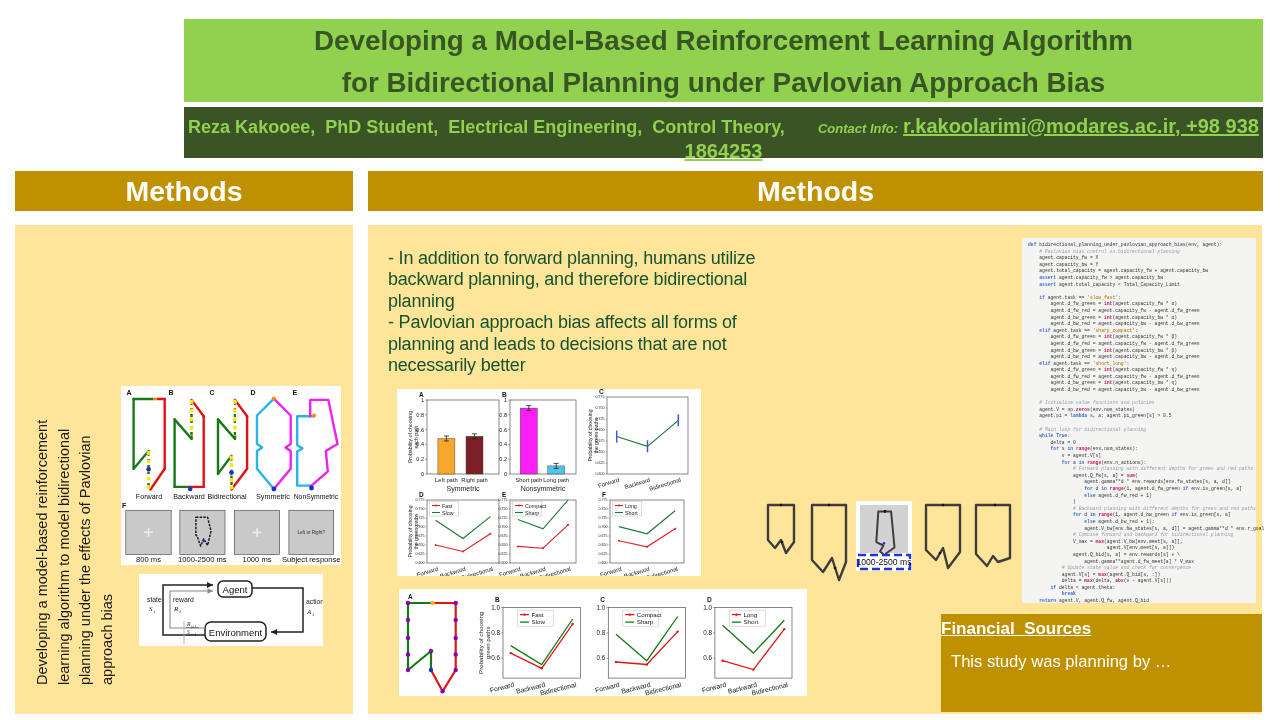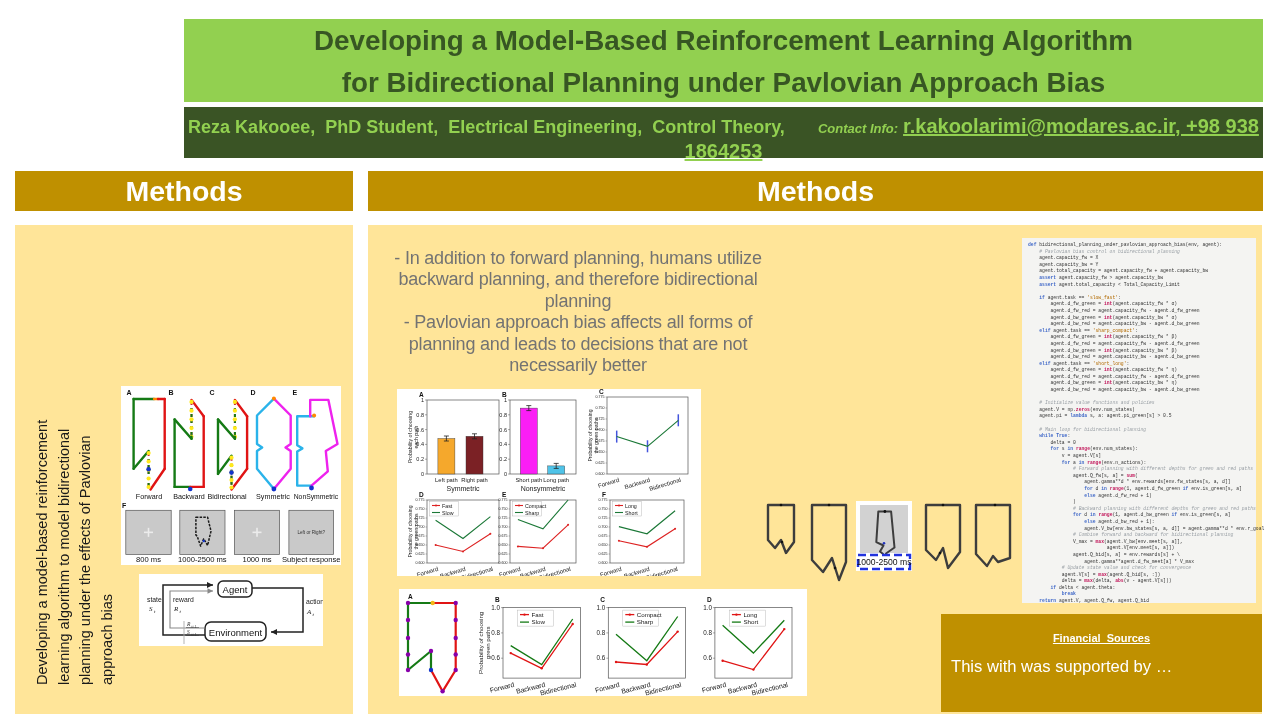--- a/index.html
+++ b/index.html
@@ -146,21 +146,21 @@
 <text x="173.5" y="42" font-size="5" font-style="italic" fill="#222" font-family="Liberation Serif,serif">t</text>
 <text x="48" y="52" font-size="5.5" font-style="italic" fill="#333" font-family="Liberation Serif,serif">R</text>
 <text x="52.5" y="53.5" font-size="4" fill="#333" font-family="Liberation Serif,serif">t+1</text>
 <line x1="47" y1="53.5" x2="60" y2="53.5" stroke="#333" stroke-width="0.5"></line>
 <text x="48" y="60" font-size="5.5" font-style="italic" fill="#333" font-family="Liberation Serif,serif">S</text>
 <text x="52.5" y="61.5" font-size="4" fill="#333" font-family="Liberation Serif,serif">t+1</text>
 <line x1="47" y1="61.5" x2="60" y2="61.5" stroke="#333" stroke-width="0.5"></line>
       </svg>
   </div>
 
-  <div class="abs" style="left:388px;top:248px;width:380px;font-size:18px;color:#737373;line-height:21.4px;letter-spacing:-0.2px;text-align:center;">- In addition to forward planning, humans utilize backward planning, and therefore bidirectional planning<br>- Pavlovian approach bias affects all forms of planning and leads to decisions that are not necessarily better</div>
+  <div class="abs" style="left:388px;top:248px;width:380px;font-size:18px;color:#14532d;line-height:21.4px;letter-spacing:-0.2px;">- In addition to forward planning, humans utilize backward planning, and therefore bidirectional planning<br>- Pavlovian approach bias affects all forms of planning and leads to decisions that are not necessarily better</div>
 
 
   <div class="abs" style="left:397px;top:389px;width:304px;height:187px;background:#ffffff;">
     <svg width="304" height="187" viewBox="0 0 304 187" id="fig1">
         <text x="22" y="8" font-size="6.5" font-weight="bold" fill="#111" font-family="Liberation Sans,sans-serif">A</text>
 <rect x="30" y="11" width="72" height="74" fill="none" stroke="#555" stroke-width="0.7"></rect>
 <line x1="28" y1="85.0" x2="30" y2="85.0" stroke="#555" stroke-width="0.5"></line>
 <text x="27" y="87.0" font-size="5.5" fill="#222" text-anchor="end" font-family="Liberation Sans,sans-serif">0</text>
 <line x1="28" y1="70.2" x2="30" y2="70.2" stroke="#555" stroke-width="0.5"></line>
 <text x="27" y="72.2" font-size="5.5" fill="#222" text-anchor="end" font-family="Liberation Sans,sans-serif">0.2</text>
@@ -507,17 +507,17 @@
                 agent.Q_bid[s, a] = env.rewards[s] + \
                     agent.gamma**agent.d_fw_meet[a] * V_max
 <span style="color:#9aa0a6;font-style:italic">            # Update state value and check for convergence</span>
             agent.V[s] = <span style="color:#c2185b;font-weight:bold">max</span>(agent.Q_bid[s, :])
             delta = <span style="color:#c2185b;font-weight:bold">max</span>(delta, <span style="color:#c2185b;font-weight:bold">abs</span>(v - agent.V[s]))
         <span style="color:#4169c8;font-weight:bold">if</span> delta &lt; agent.theta:
             <span style="color:#4169c8;font-weight:bold">break</span>
     <span style="color:#4169c8;font-weight:bold">return</span> agent.V, agent.Q_fw, agent.Q_bid</div>
 
   <div class="abs" style="left:941px;top:614px;width:321px;height:98px;background:#BF9000;color:#ffffff;">
-    <div style="text-align:center;font-weight:bold;font-size:11px;margin-top:18px;text-decoration:underline;">Financial&nbsp; Sources</div>
-    <div style="font-size:16.6px;margin:13px 0 0 10px;">This with was supported by …</div>
+    <div style="text-align:left;font-weight:bold;font-size:17px;margin-top:5px;text-decoration:underline;">Financial&nbsp; Sources</div>
+    <div style="font-size:16.6px;margin:13px 0 0 10px;">This study was planning by …</div>
   </div>
 
 </div>
 
 </body></html>

